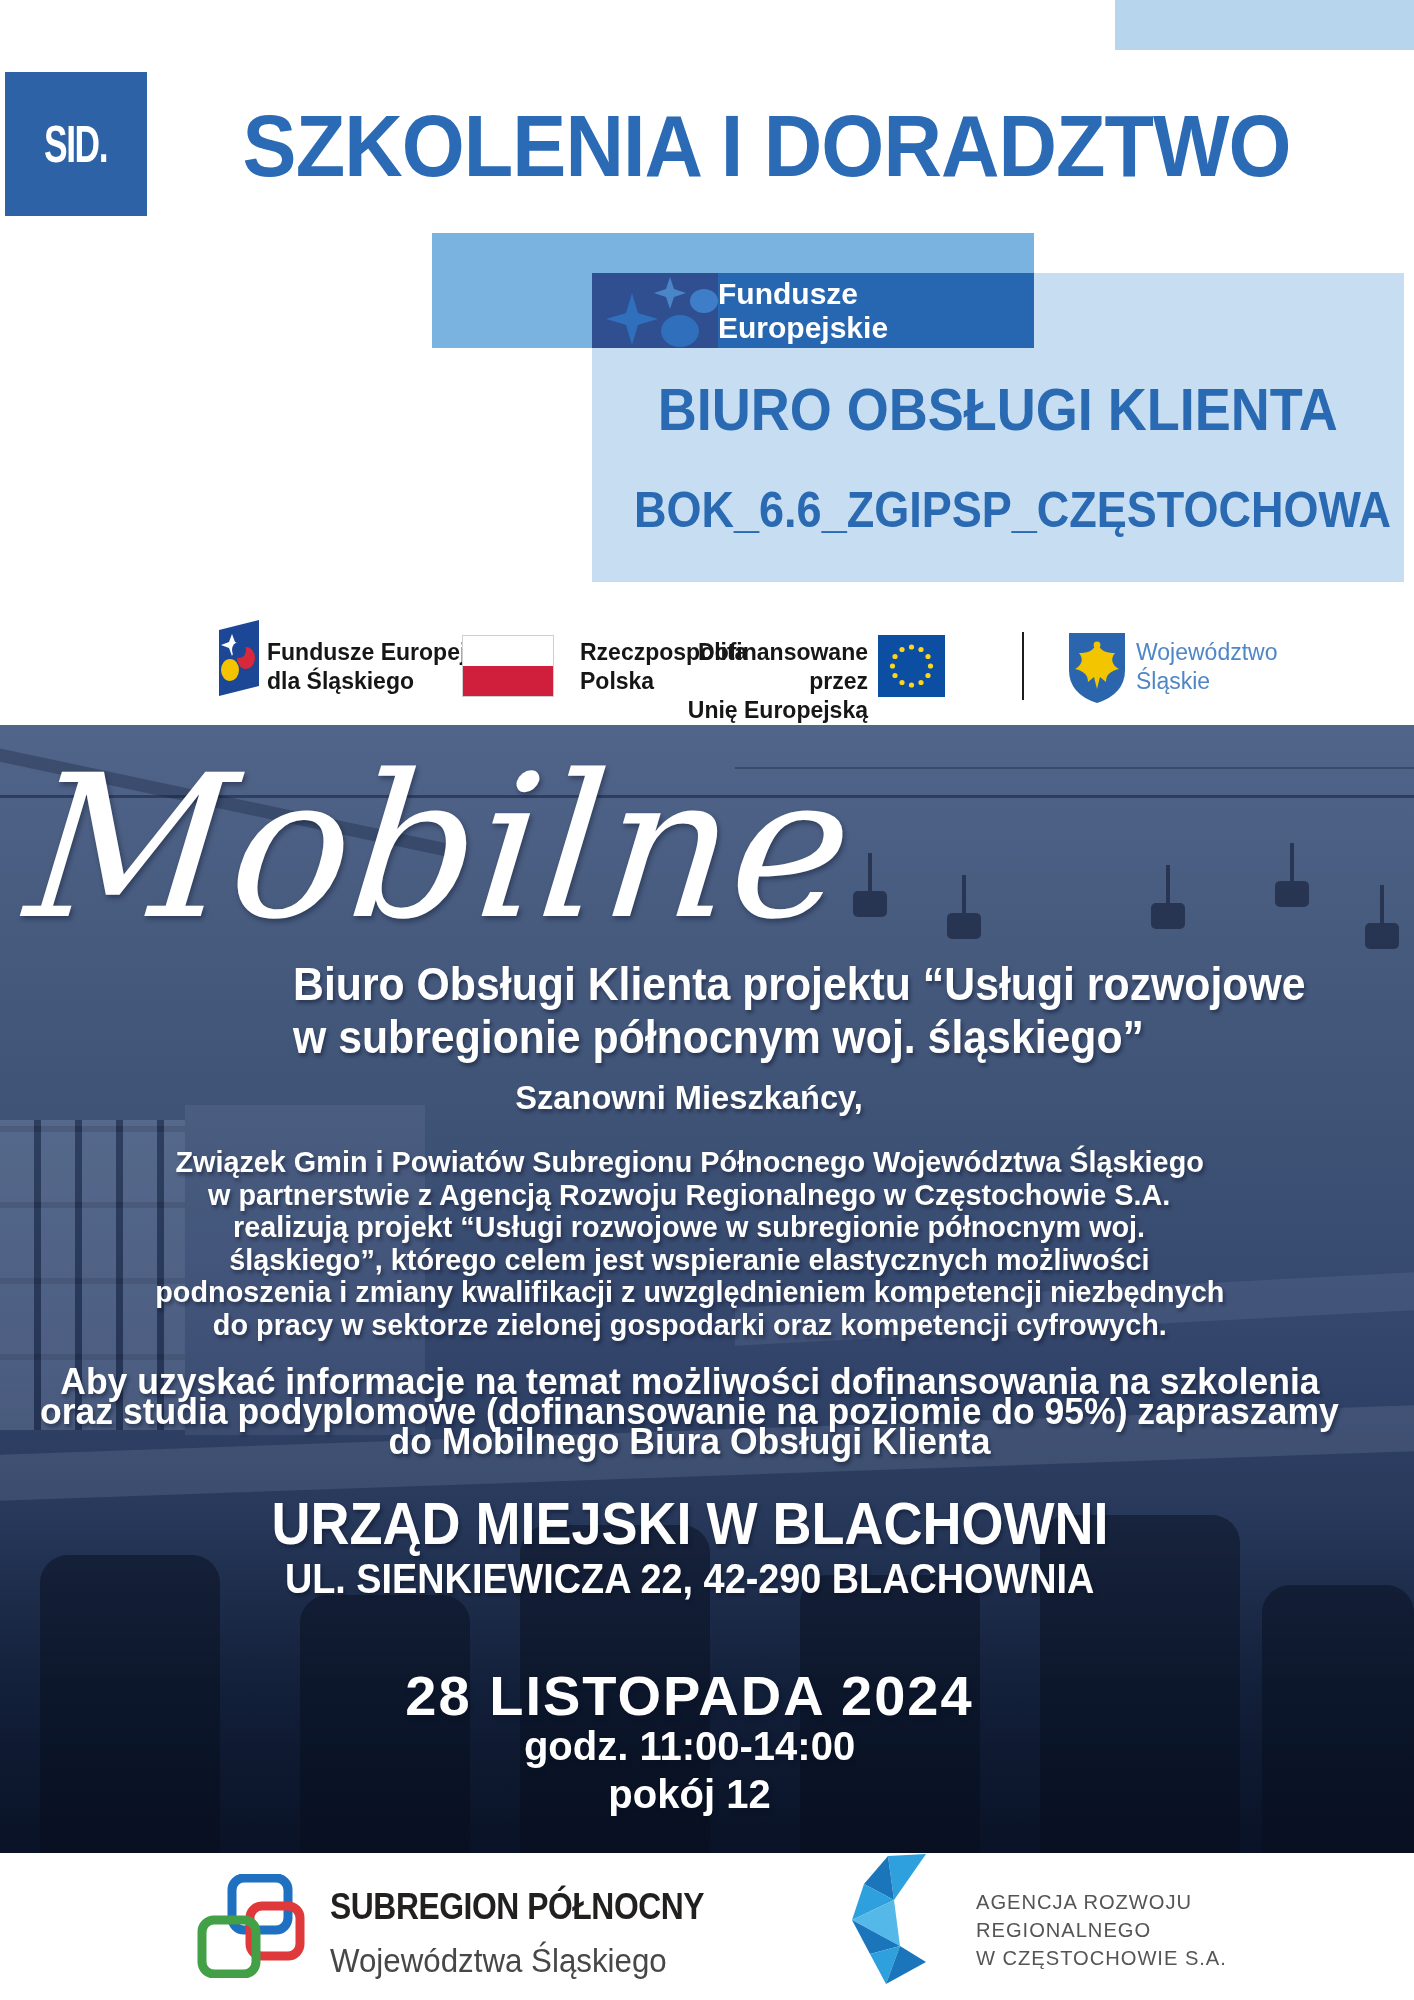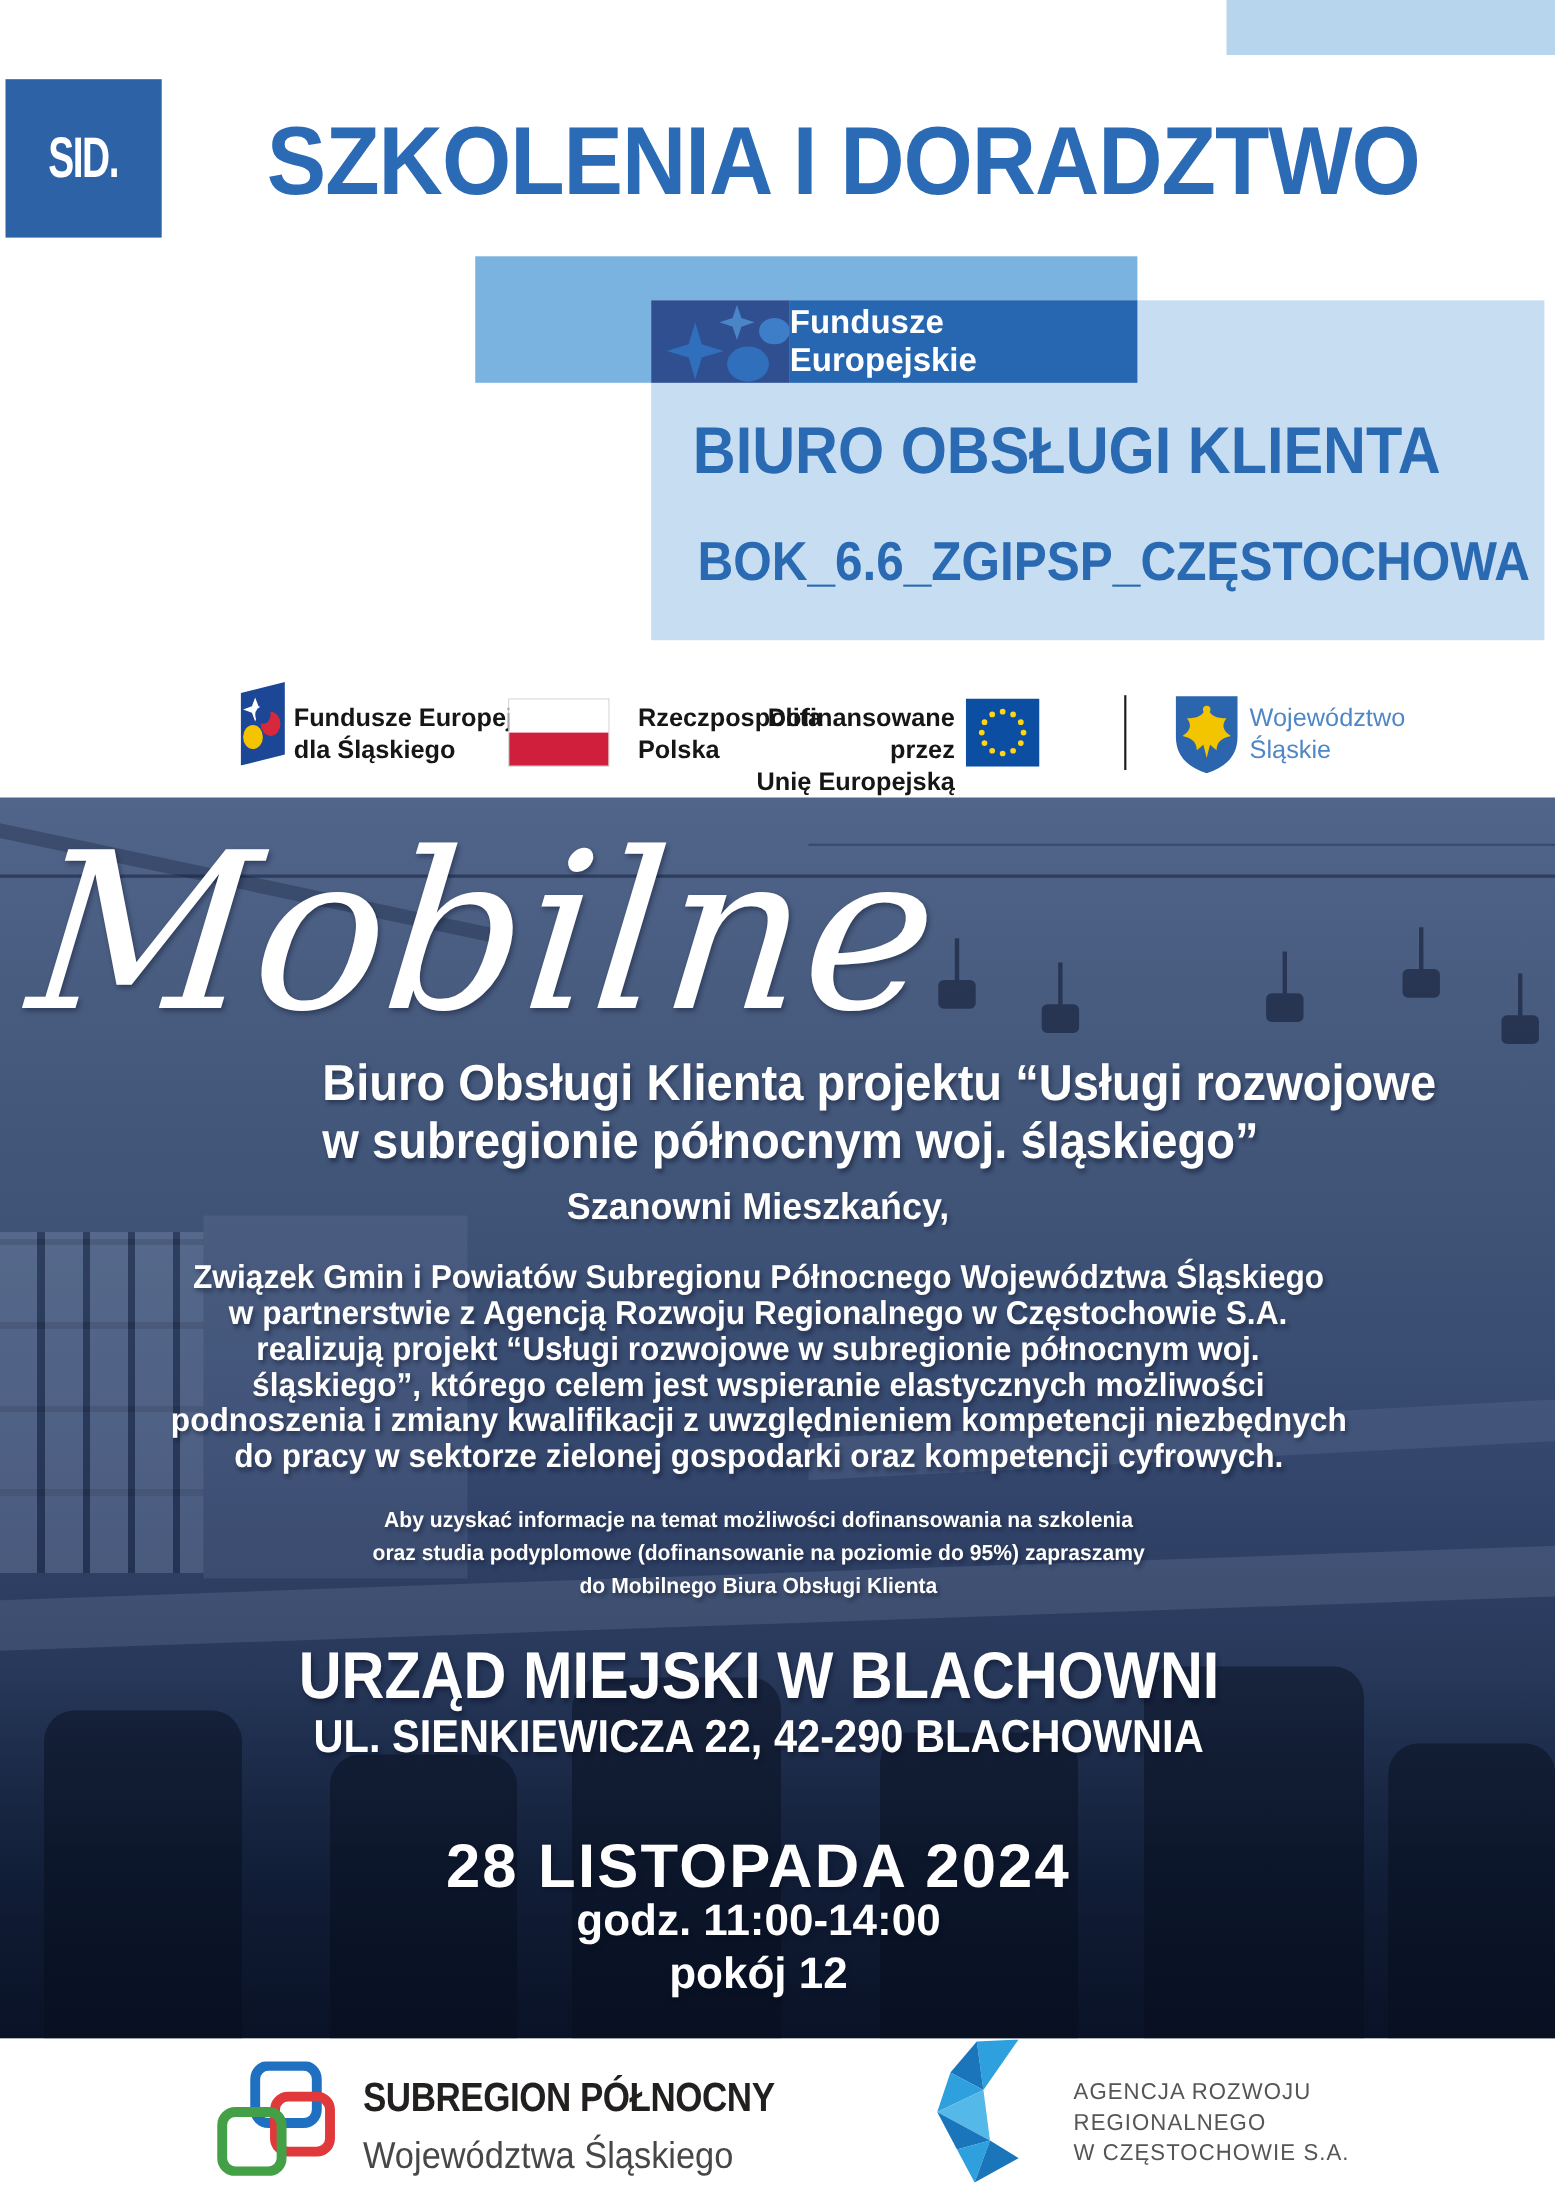--- a/index.html
+++ b/index.html
@@ -16,21 +16,21 @@
   .main-title{left:150px;right:30px;top:96px;height:100px;line-height:100px;text-align:center;
               color:#2b6ab4;font-weight:700;font-size:88px;white-space:nowrap;}
   .main-title span{display:inline-block;transform:scaleX(.92);letter-spacing:-1px;}
 
   .band{left:432px;top:233px;width:602px;height:115px;background:#7ab2e0;}
   .lightbox{left:592px;top:273px;width:812px;height:309px;background:#c7def2;}
   .fe-banner{left:592px;top:273px;width:442px;height:75px;display:flex;}
   .fe-banner .starsq{width:126px;height:75px;background:#2f4f91;flex:0 0 auto;overflow:hidden;}
   .fe-banner .lbl{flex:1;background:#2766b0;display:flex;align-items:center;justify-content:center;
                   color:#fff;font-weight:700;font-size:30px;}
-  .biuro{left:592px;top:378px;width:668px;height:64px;line-height:64px;text-align:center;
+  .biuro{left:620px;top:378px;width:668px;height:64px;line-height:64px;text-align:center;
          color:#2a6ab2;font-weight:700;font-size:60px;white-space:nowrap;}
   .biuro span,.bok span{display:inline-block;transform:scaleX(.9);}
   .bok{left:592px;top:482px;width:812px;height:56px;line-height:56px;text-align:center;
        color:#2a6ab2;font-weight:700;font-size:50px;white-space:nowrap;}
 
   
   .logo-text{font-size:23px;line-height:29px;color:#161616;font-weight:700;}
   .fe-text{left:267px;top:638px;}
   .pl-flag{left:462px;top:635px;width:92px;height:62px;border:1px solid #cfcfcf;box-sizing:border-box;}
   .pl-flag .w{height:50%;background:#fff;}
@@ -64,21 +64,21 @@
 
   .hero-text{color:#ffffff;text-shadow:2px 3px 4px rgba(8,16,36,.45);}
   .script{left:30px;top:748px;font-family:"DejaVu Serif",serif;font-style:italic;font-weight:400;
           font-size:198px;line-height:200px;color:#fff;transform:skewX(-6deg);
           text-shadow:2px 3px 5px rgba(8,16,36,.4);white-space:nowrap;}
   .heading{left:293px;top:958px;font-weight:700;font-size:46px;line-height:53px;white-space:nowrap;}
   .heading span{display:inline-block;transform:scaleX(.93);transform-origin:left center;}
   .center-txt{left:0;right:35px;text-align:center;white-space:nowrap;}
   .salutation{top:1078px;font-weight:700;font-size:34px;}
   .para1{top:1146px;font-weight:700;font-size:30px;line-height:32.5px;}
-  .para2{top:1367px;font-weight:700;font-size:20px;line-height:30px;text-decoration:underline;}
+  .para2{top:1367px;font-weight:700;font-size:37px;line-height:30px;text-decoration:underline;}
   .para1 span,.para2 span,.salutation span{display:inline-block;transform:scaleX(.96);}
   .venue{top:1494px;font-weight:700;font-size:60px;line-height:60px;}
   .address{top:1557px;font-weight:700;font-size:42px;line-height:44px;}
   .date{top:1648px;font-weight:700;font-size:56px;line-height:56px;letter-spacing:2px;margin-top:20px;}
   .time{top:1726px;font-weight:700;font-size:40px;line-height:40px;}
   .room{top:1774px;font-weight:700;font-size:40px;line-height:40px;}
   .venue span,.address span{display:inline-block;transform:scaleX(.9);}
 
   
   .sub-icon{left:194px;top:1874px;}

